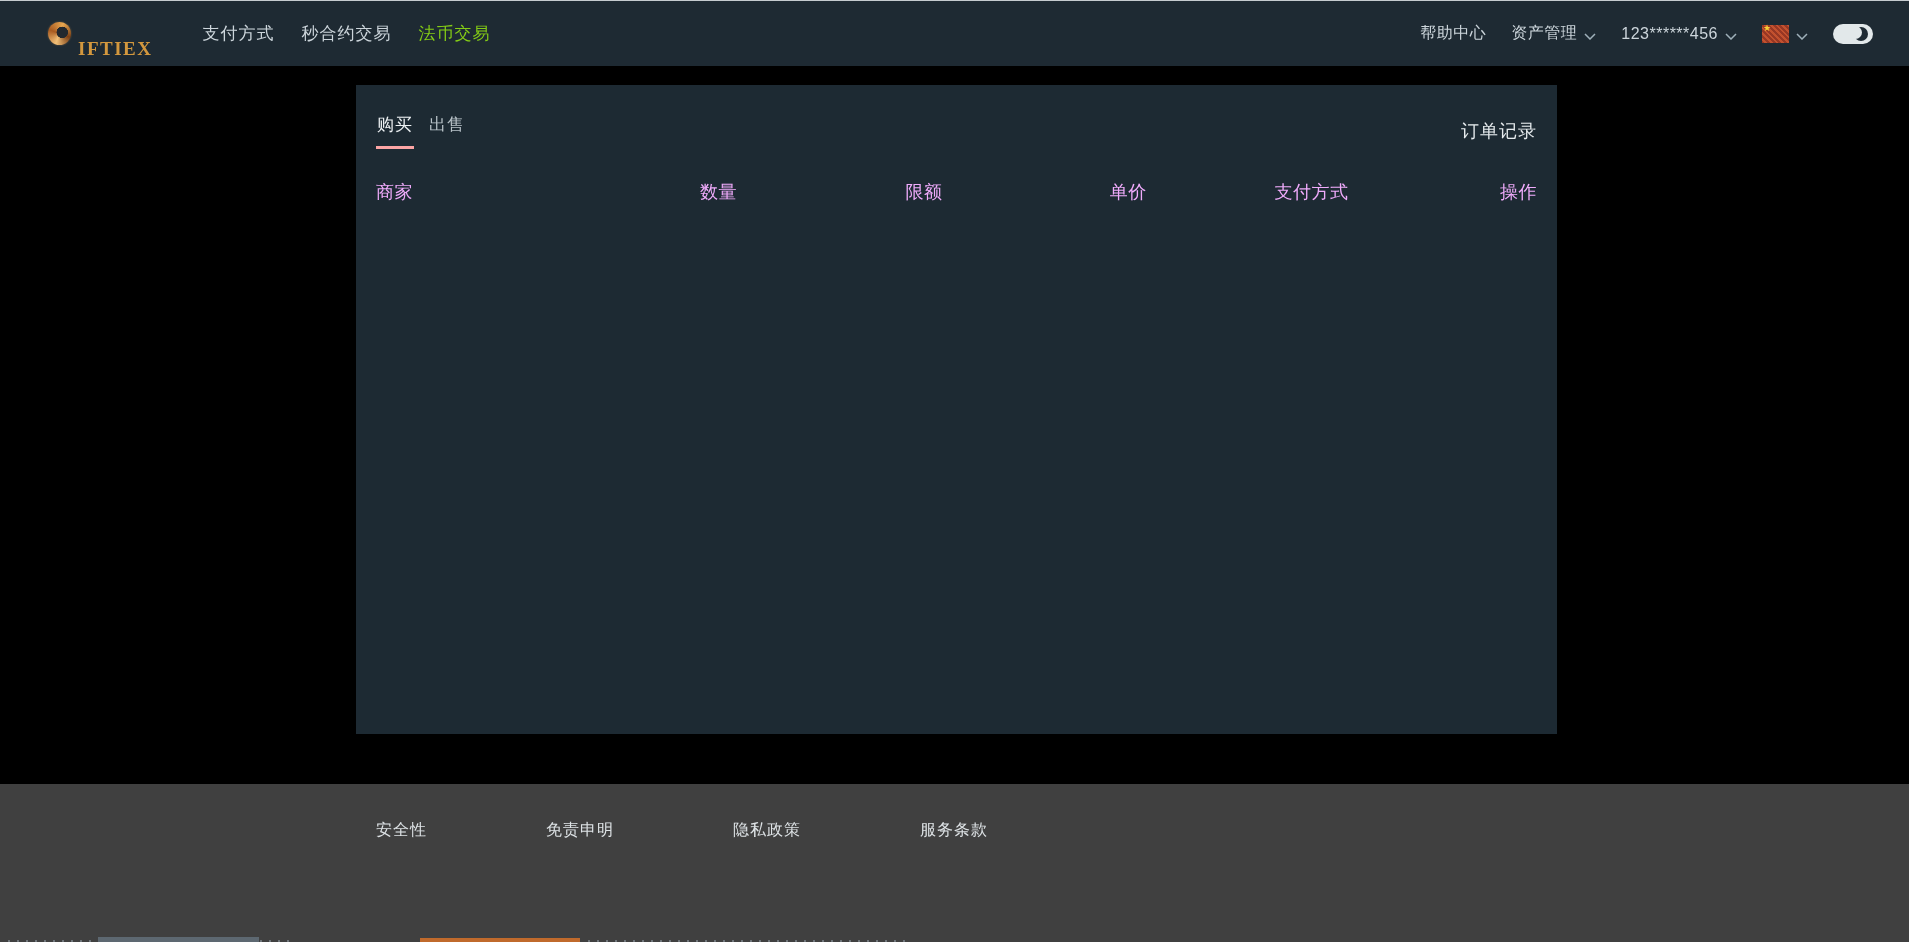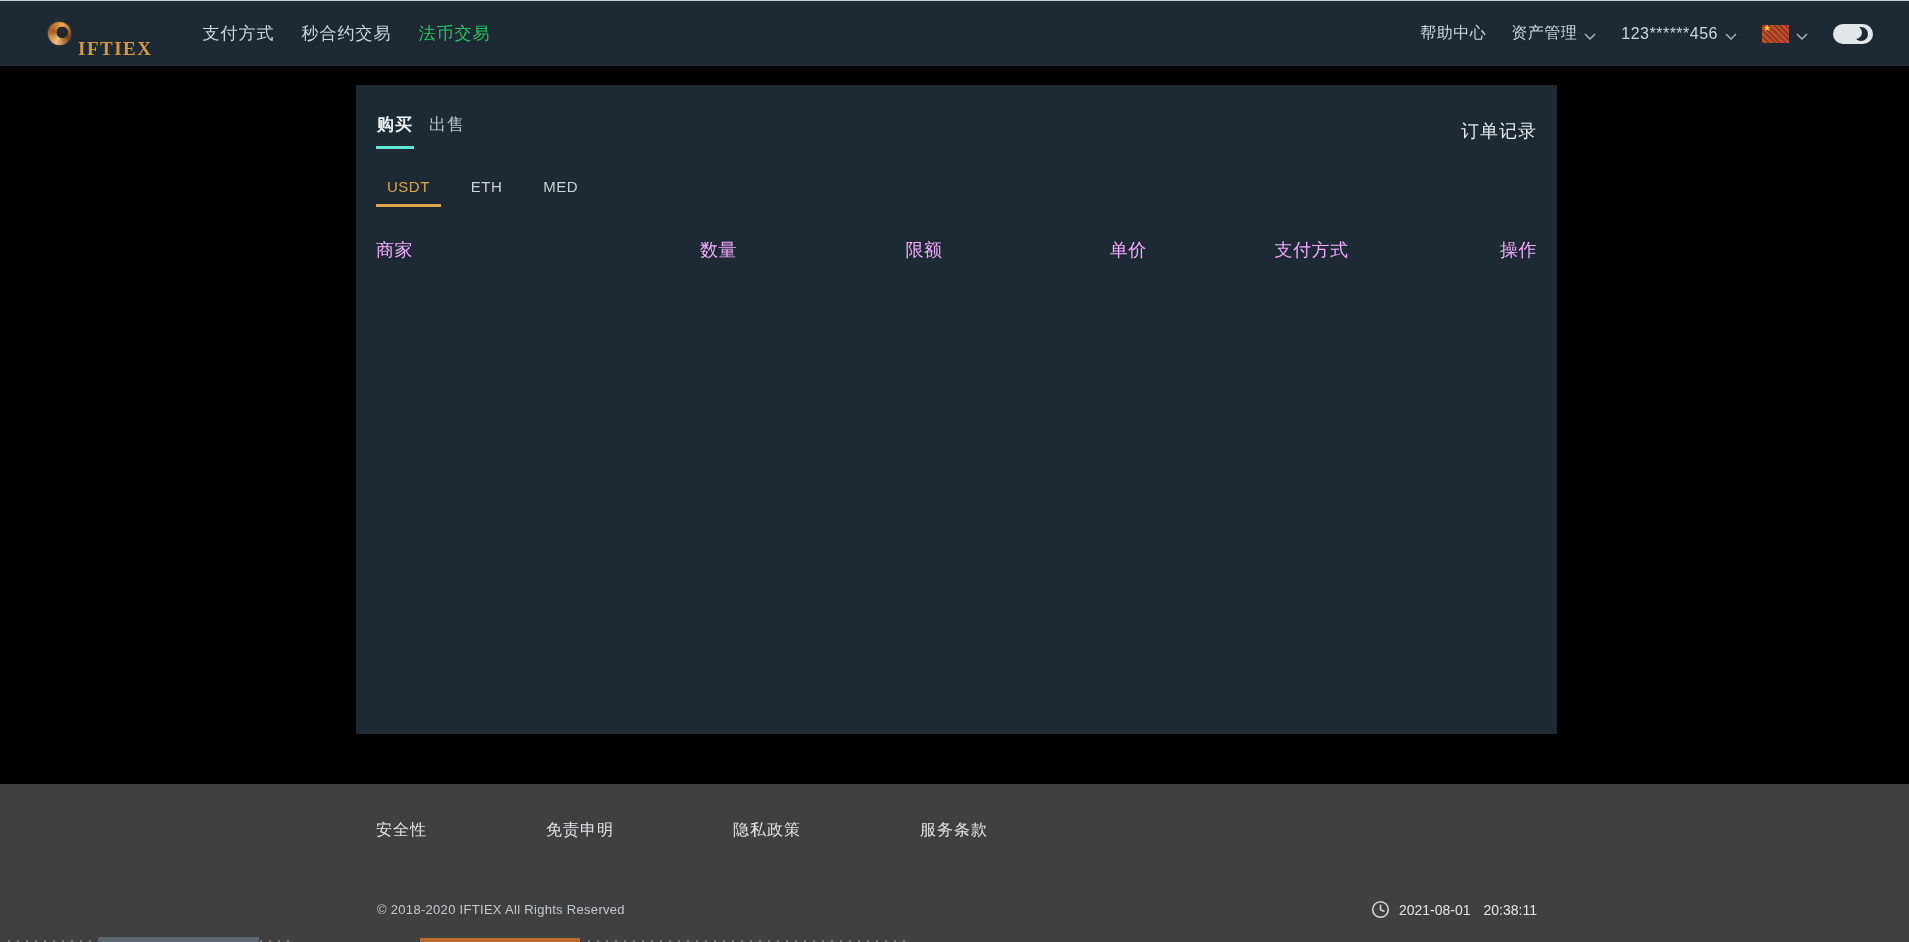--- a/index.html
+++ b/index.html
@@ -18,21 +18,21 @@
   .coin { width:23px; height:23px; border-radius:50%;
     background:
       radial-gradient(circle at 62% 45%, #23282e 0 29%, rgba(0,0,0,0) 31%),
       conic-gradient(from 200deg, #f2c078, #a85a20, #e8a750, #7c3f14, #f2c078);
     box-shadow:0 0 2px rgba(240,180,100,.4); }
   .brand-text { font-family:"Liberation Serif", serif; font-weight:bold;
     font-size:19px; letter-spacing:1.5px; color:#d3983e;margin-top:30px; }
   .nav-menu { display:flex; align-items:center; gap:27px; margin-left:50px; }
   .nav-menu a { font-size:17px; color:#ccd5db; text-decoration:none;
     letter-spacing:1px; cursor:pointer; }
-  .nav-menu a.active { color:#22c55e;text-align:center; }
+  .nav-menu a.active { color:#84cc16;text-align:center; }
   .nav-right { display:flex; align-items:center; gap:25px; }
   .nav-right .nv-item { display:flex; align-items:center; gap:7px;
     font-size:16px; color:#ccd5db; letter-spacing:.5px; cursor:pointer; }
   .chev { display:inline-block; margin-top:2px; }
   .flag { width:27px; height:18px; background:#b8432c; position:relative;
     display:inline-block;
     background-image:repeating-linear-gradient(45deg, rgba(0,0,0,.18) 0 2px, rgba(255,160,60,.15) 2px 4px); }
   .flag .star { position:absolute; top:-2px; left:1px; font-size:9px;
     color:#f4cf35; line-height:10px; }
   .toggle { width:40px; height:20px; border-radius:10px; background:#e2e8ea;
@@ -45,22 +45,22 @@
   
   .main { position:absolute; top:66px; left:0; width:100%; height:718px;
     background:#000; }
   .panel { position:absolute; left:356px; top:19px; width:1201px; height:649px;
     background:#1d2a33; padding:28px 20px 0 20px; }
   .panel-head { display:flex; justify-content:space-between;
     align-items:flex-start; }
   .tabs { display:flex; gap:14px; }
   .tab { font-size:17px; padding:0 1px 10px 1px; color:#b9c3c9; cursor:pointer;
     border-bottom:3px solid transparent; letter-spacing:1px; }
-  .tab.active { color:#eef2f4; font-weight:bold;
-    border-bottom:3px solid #5eead4; }
+  .tab.active { color:#eef2f4; font-weight:normal;
+    border-bottom:3px solid #fca5a5; }
   .order-records { font-size:18px; color:#e6ebee; letter-spacing:1px;
     cursor:pointer; margin-top:6px; text-decoration:none; }
   .coin-tabs { display:flex; gap:19px; margin-top:29px; }
   .coin-tab { font-size:15px; color:#ccd2d7; padding:0 11px 9px 11px;
     cursor:pointer; border-bottom:3px solid transparent; letter-spacing:.5px; }
   .coin-tab.active { color:#d9a54e; border-bottom:3px solid #d9a54e; }
   .thead { display:grid;
     grid-template-columns:27.9% 17.7% 17.6% 14.2% 12.1% auto;
     margin-top:31px; font-size:18px; color:#f0abfc; letter-spacing:.5px; }
   .thead .th:last-child { text-align:right; }
@@ -145,54 +145,36 @@
 
 <main class="main">
   <section class="panel">
     <div class="panel-head">
       <div class="tabs">
         <div class="tab active">购买</div>
         <div class="tab">出售</div>
       </div>
       <a class="order-records">订单记录</a>
     </div>
-    <div class="coin-tabs">
-      <div class="coin-tab active">USDT</div>
-      <div class="coin-tab">ETH</div>
-      <div class="coin-tab">MED</div>
-    </div>
     <div class="thead">
       <div class="th">商家</div>
       <div class="th">数量</div>
       <div class="th">限额</div>
       <div class="th">单价</div>
       <div class="th">支付方式</div>
       <div class="th">操作</div>
     </div>
     <div class="tbody"></div>
   </section>
 </main>
 
 <footer class="footer">
   <div class="footer-links">
     <a>安全性</a>
     <a>免责申明</a>
     <a>隐私政策</a>
     <a>服务条款</a>
   </div>
-  <div class="footer-bottom">
-    <span class="copyright">© 2018-2020 IFTIEX All Rights Reserved</span>
-    <span class="timestamp">
-      <span style="display:inline-flex;">
-        <svg width="19" height="19" viewBox="0 0 19 19">
-          <circle cx="9.5" cy="9.5" r="7.8" fill="none" stroke="#ccd4d9" stroke-width="1.6"></circle>
-          <path d="M9.5 5.2v4.6l3.4 1.4" fill="none" stroke="#ccd4d9" stroke-width="1.6" stroke-linecap="round"></path>
-        </svg>
-      </span>
-      <span class="t">2021-08-01</span>
-      <span class="t">20:38:11</span>
-    </span>
-  </div>
   <div class="cut-dots d1"></div>
   <div class="cut-dots d2"></div>
   <div class="cut-gray"></div>
   <div class="cut-orange"></div>
 </footer>
 
 </body></html>

